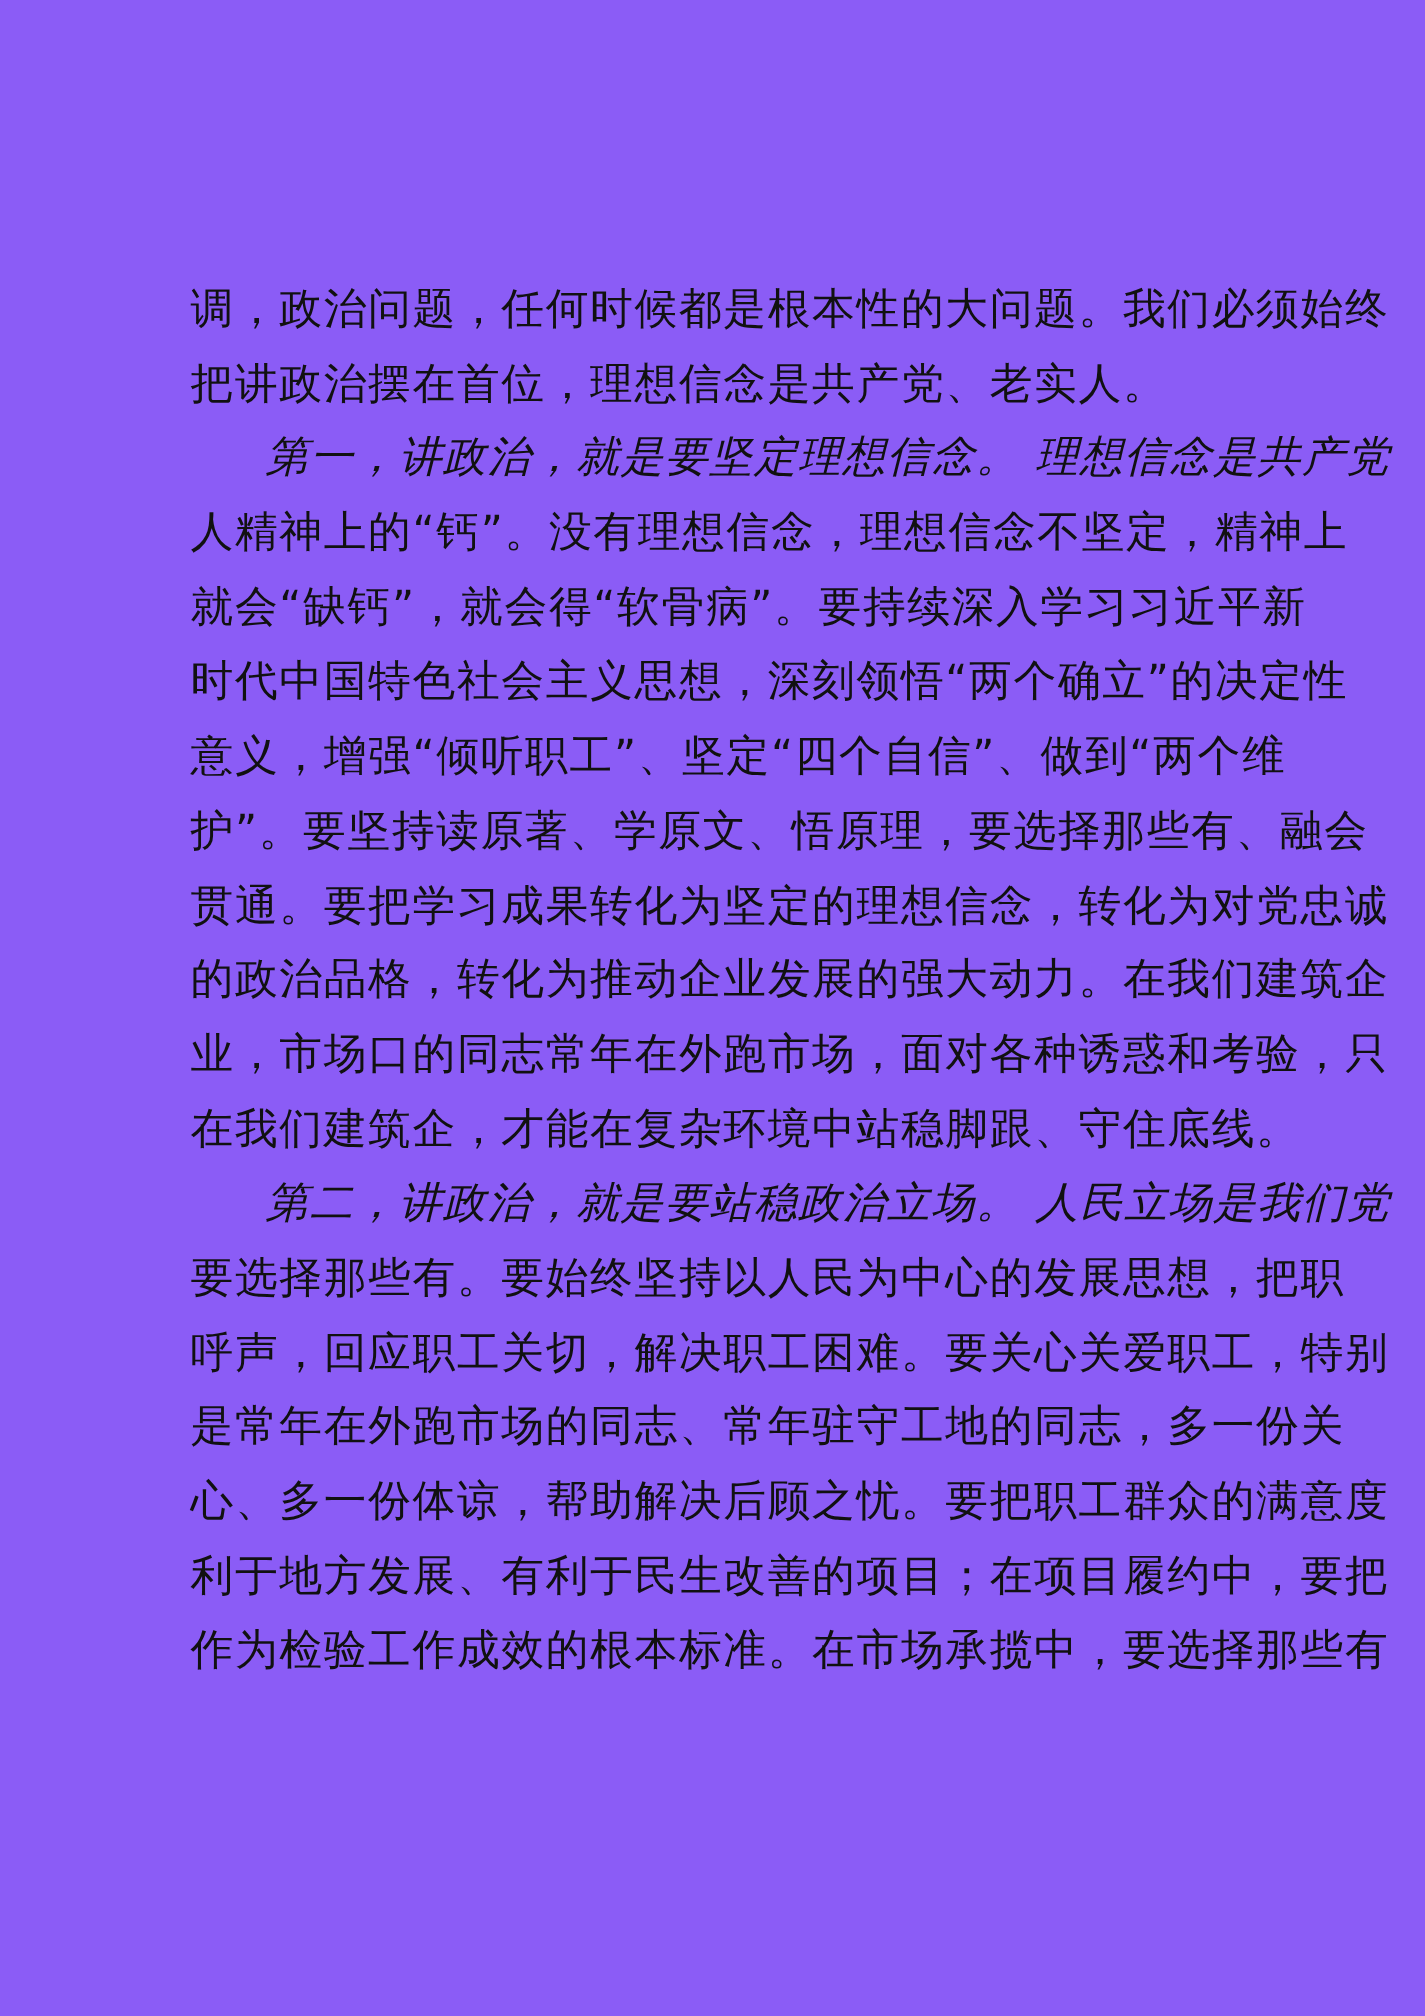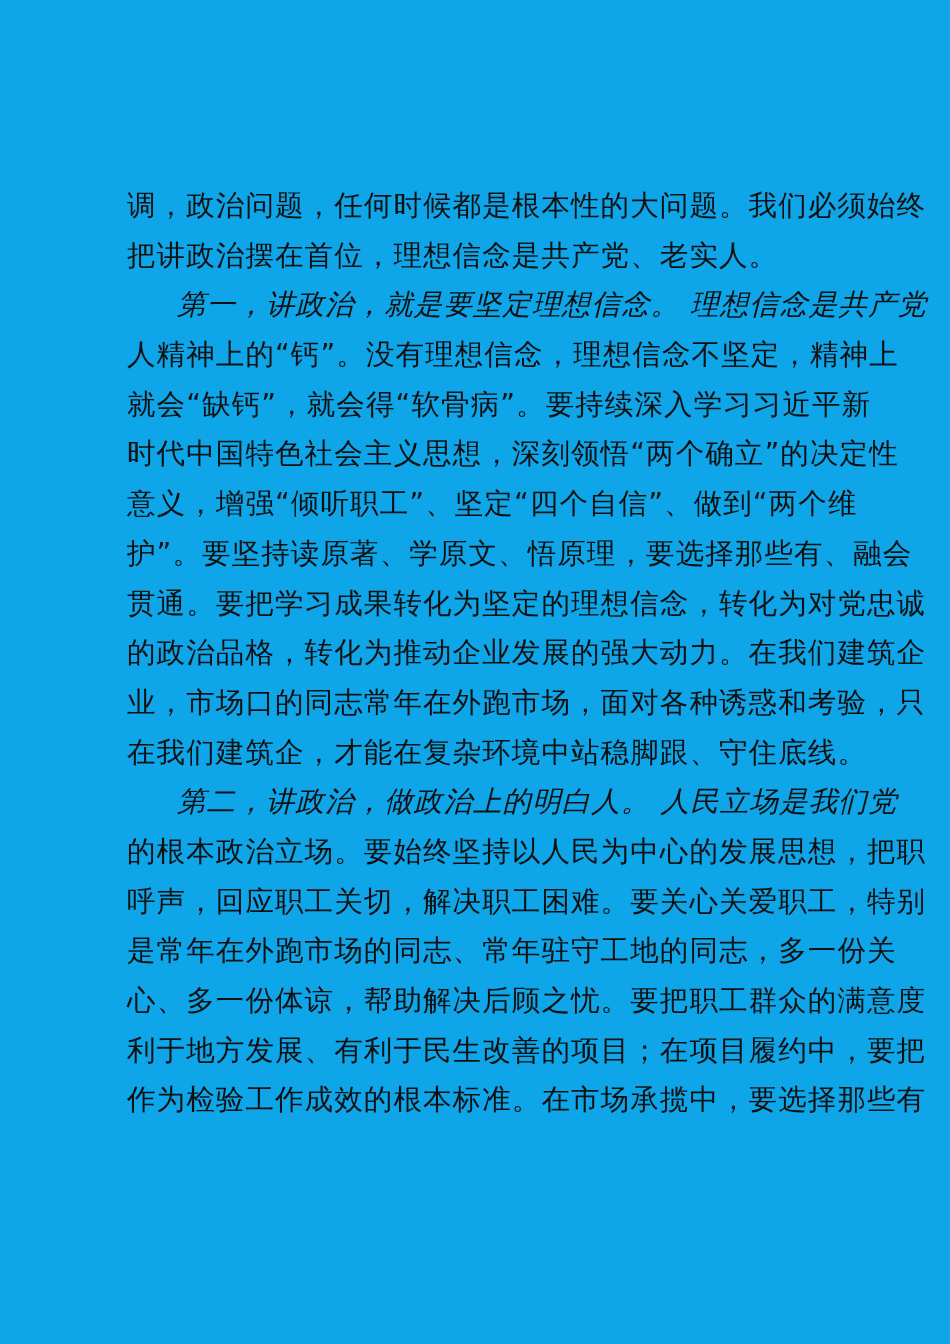--- a/index.html
+++ b/index.html
@@ -14,21 +14,21 @@
       overflow: hidden;
       font-family: "DejaVu Sans", "Liberation Sans", sans-serif;
       color: #111111;
     }
     .page {
       position: absolute;
       left: 0;
       top: 0;
       width: 950px;
       height: 1344px;
-      background: #0ea5e9;
+      background: #8b5cf6;
     }
     .text-block {
       position: absolute;
       left: 127px;
       top: 181px;
       width: 708px;
     }
     .line {
       height: 49.7px;
       line-height: 49.7px;
@@ -55,22 +55,22 @@
     <div class="line">人精神上的“钙”。没有理想信念，理想信念不坚定，精神上</div>
     <div class="line">就会“缺钙”，就会得“软骨病”。要持续深入学习习近平新</div>
     <div class="line">时代中国特色社会主义思想，深刻领悟“两个确立”的决定性</div>
     <div class="line">意义，增强“倾听职工”、坚定“四个自信”、做到“两个维</div>
     <div class="line">护”。要坚持读原著、学原文、悟原理，要选择那些有、融会</div>
     <div class="line">贯通。要把学习成果转化为坚定的理想信念，转化为对党忠诚</div>
     <div class="line">的政治品格，转化为推动企业发展的强大动力。在我们建筑企</div>
     <div class="line">业，市场口的同志常年在外跑市场，面对各种诱惑和考验，只</div>
     <div class="line">在我们建筑企，才能在复杂环境中站稳脚跟、守住底线。</div>
 
-    <div class="line indent">第二，讲政治，做政治上的明白人。 人民立场是我们党</div>
-    <div class="line">的根本政治立场。要始终坚持以人民为中心的发展思想，把职</div>
+    <div class="line indent">第二，讲政治，就是要站稳政治立场。 人民立场是我们党</div>
+    <div class="line">要选择那些有。要始终坚持以人民为中心的发展思想，把职</div>
     <div class="line">呼声，回应职工关切，解决职工困难。要关心关爱职工，特别</div>
     <div class="line">是常年在外跑市场的同志、常年驻守工地的同志，多一份关</div>
     <div class="line">心、多一份体谅，帮助解决后顾之忧。要把职工群众的满意度</div>
     <div class="line">利于地方发展、有利于民生改善的项目；在项目履约中，要把</div>
     <div class="line">作为检验工作成效的根本标准。在市场承揽中，要选择那些有</div>
 
   </div>
 </div>
 
 </body></html>

